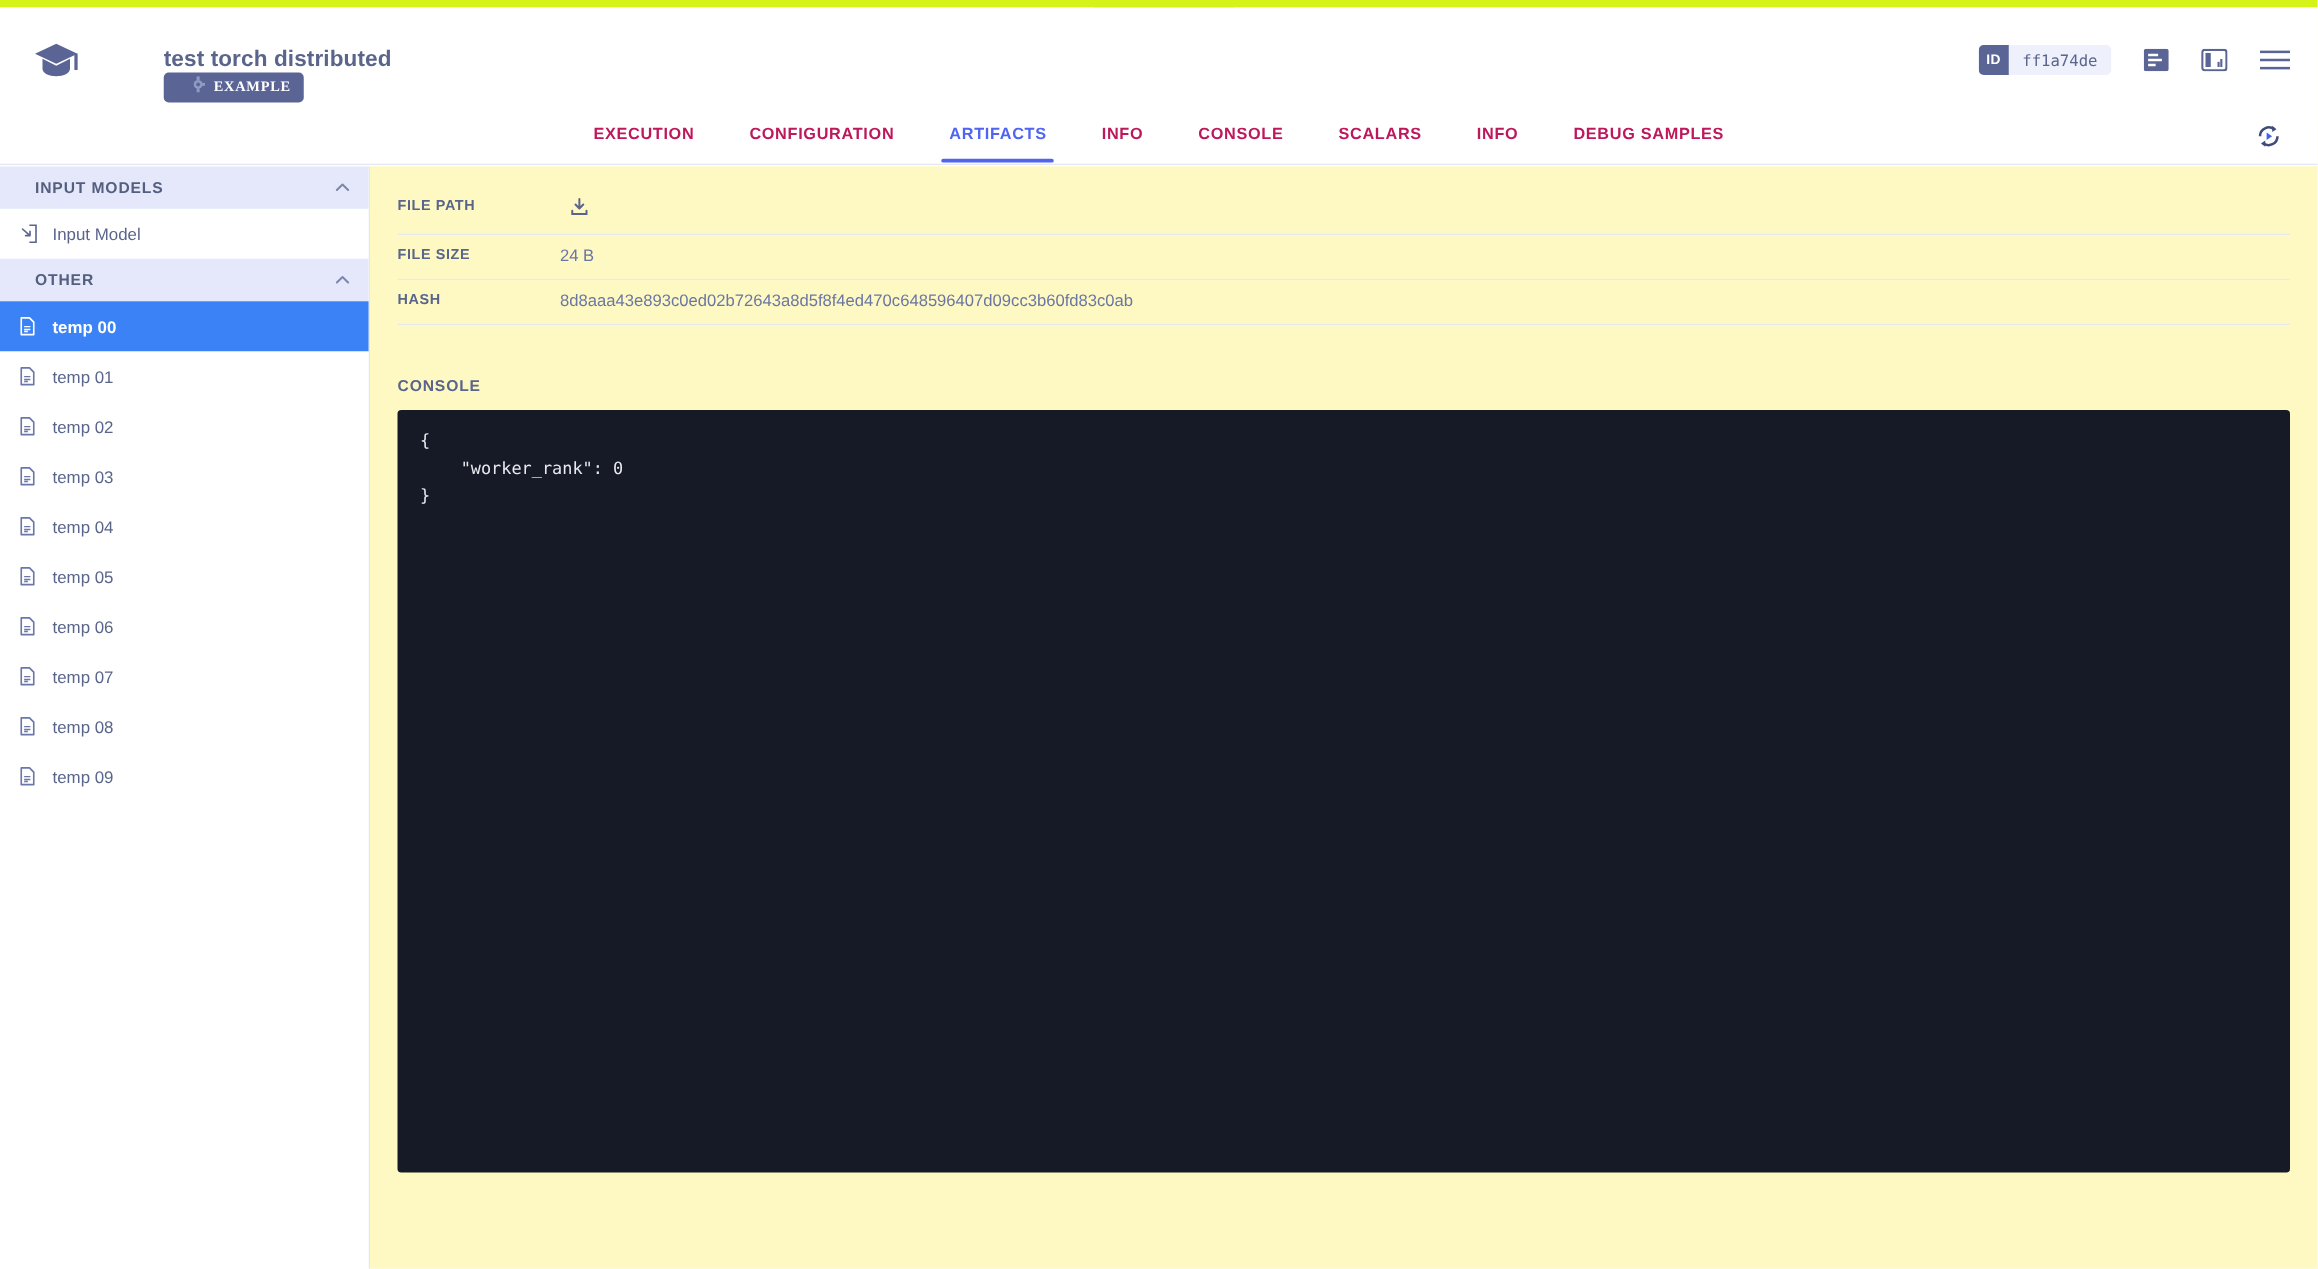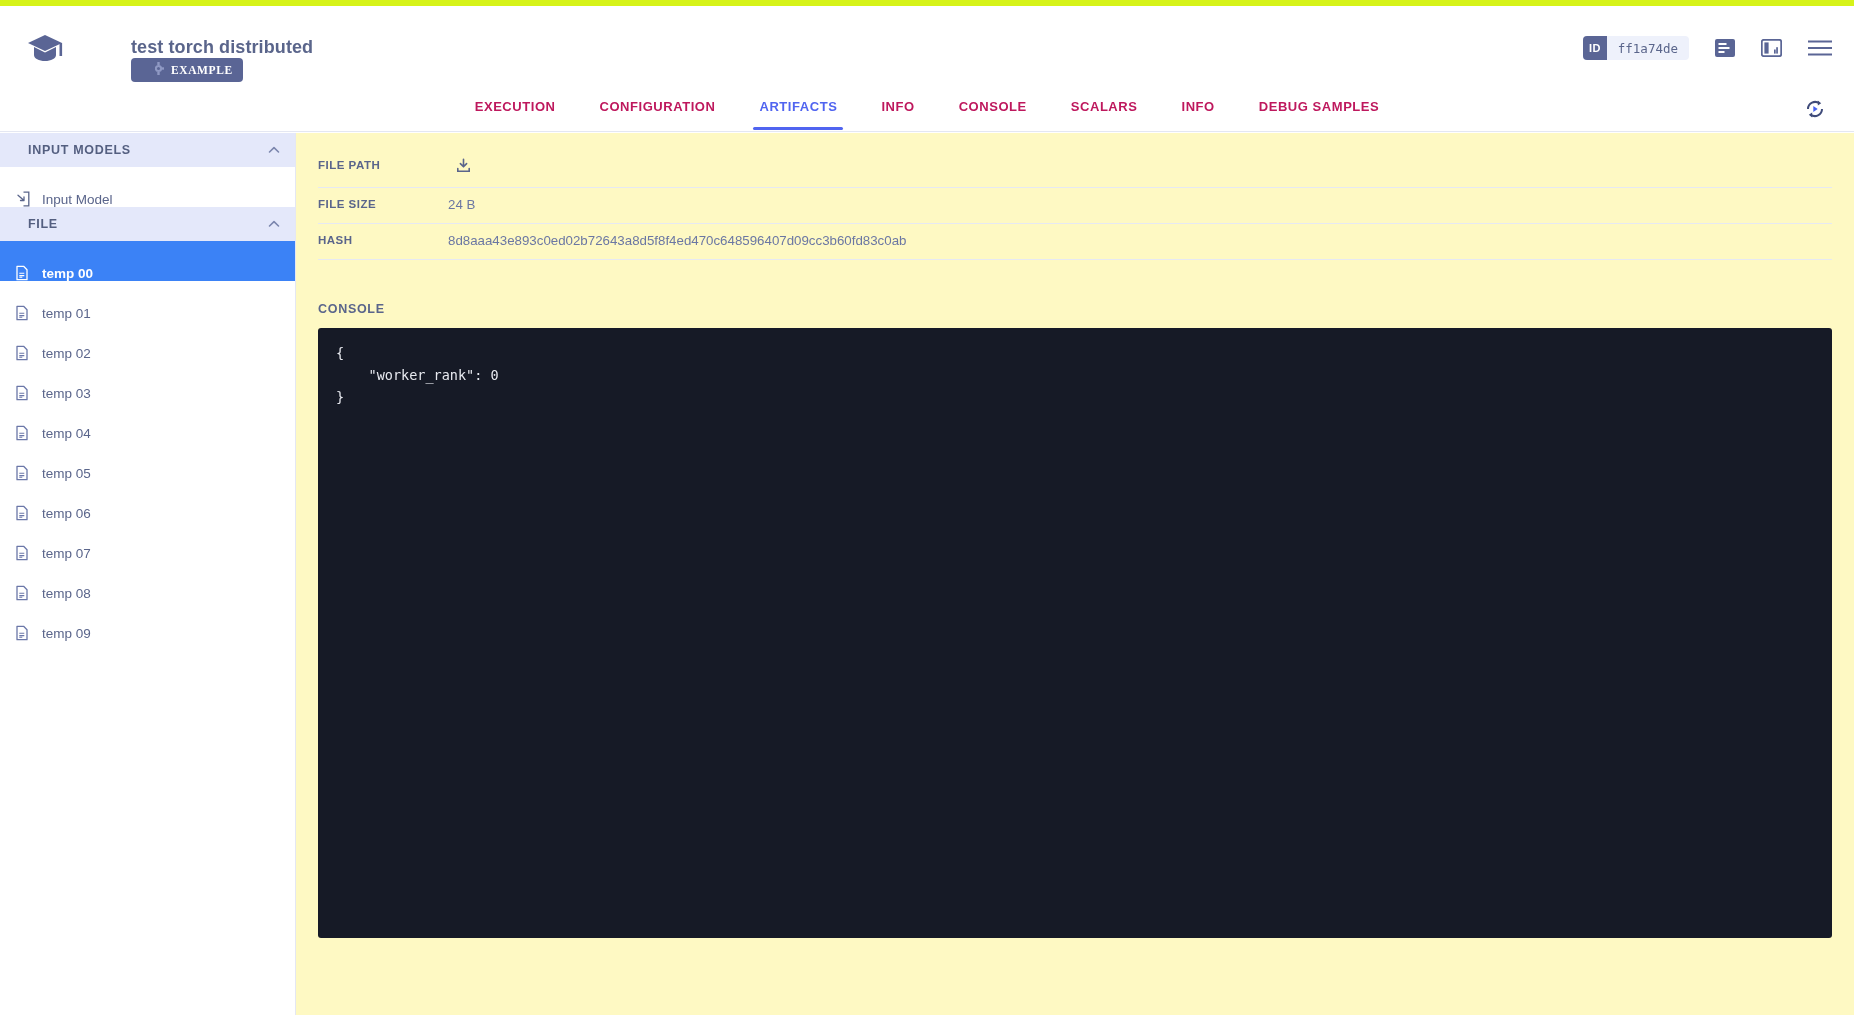--- a/index.html
+++ b/index.html
@@ -103,21 +103,21 @@
     background: #e4e8fa; height: 34px;
     display: flex; align-items: center; justify-content: space-between;
     padding: 0 14px 0 28px; cursor: pointer;
   }
   .sec-head .txt {
     font-size: 12.5px; font-weight: bold; color: #545f80; letter-spacing: .7px;
   }
   .chev { width: 14px; height: 14px; display: block; }
 
   .side-item {
-    height: 40px; display: flex; align-items: flex-end; gap: 12px;
+    height: 40px; display: flex; align-items: center; gap: 12px;
     padding-left: 14px; cursor: pointer;
   }
   .side-item .lbl {
     font-size: 13.5px; color: #5a658b; font-weight: normal;
   }
   .side-item.sel { background: #3b82f6; }
   .side-item.sel .lbl { color: #ffffff; font-weight: bold; }
   .side-item .ic { width: 16px; height: 16px; flex: none; display:block; }
 
   
@@ -260,21 +260,21 @@
     <span class="ic">
       <svg width="16" height="16" viewBox="0 0 16 16">
         <path d="M9.5 1.2 H14.8 V14.8 H9.5" fill="none" stroke="#5a658b" stroke-width="1.3"></path>
         <path d="M4 4.2 L10 9.5 M10 9.5 H6.5 M10 9.5 V6" fill="none" stroke="#5a658b" stroke-width="1.3" stroke-linecap="round"></path>
       </svg>
     </span>
     <span class="lbl">Input Model</span>
   </div>
 
   <div class="sec-head">
-    <span class="txt">FILE</span>
+    <span class="txt">OTHER</span>
     <span class="chev">
       <svg width="14" height="14" viewBox="0 0 14 14">
           <path d="M2.5 9 L7 4.6 L11.5 9" fill="none" stroke="#7b86ad" stroke-width="1.6" stroke-linecap="round" stroke-linejoin="round"></path>
         </svg>
     </span>
   </div>
 
   <div class="side-item sel">
     <span class="ic">
       <svg width="16" height="16" viewBox="0 0 16 16">

